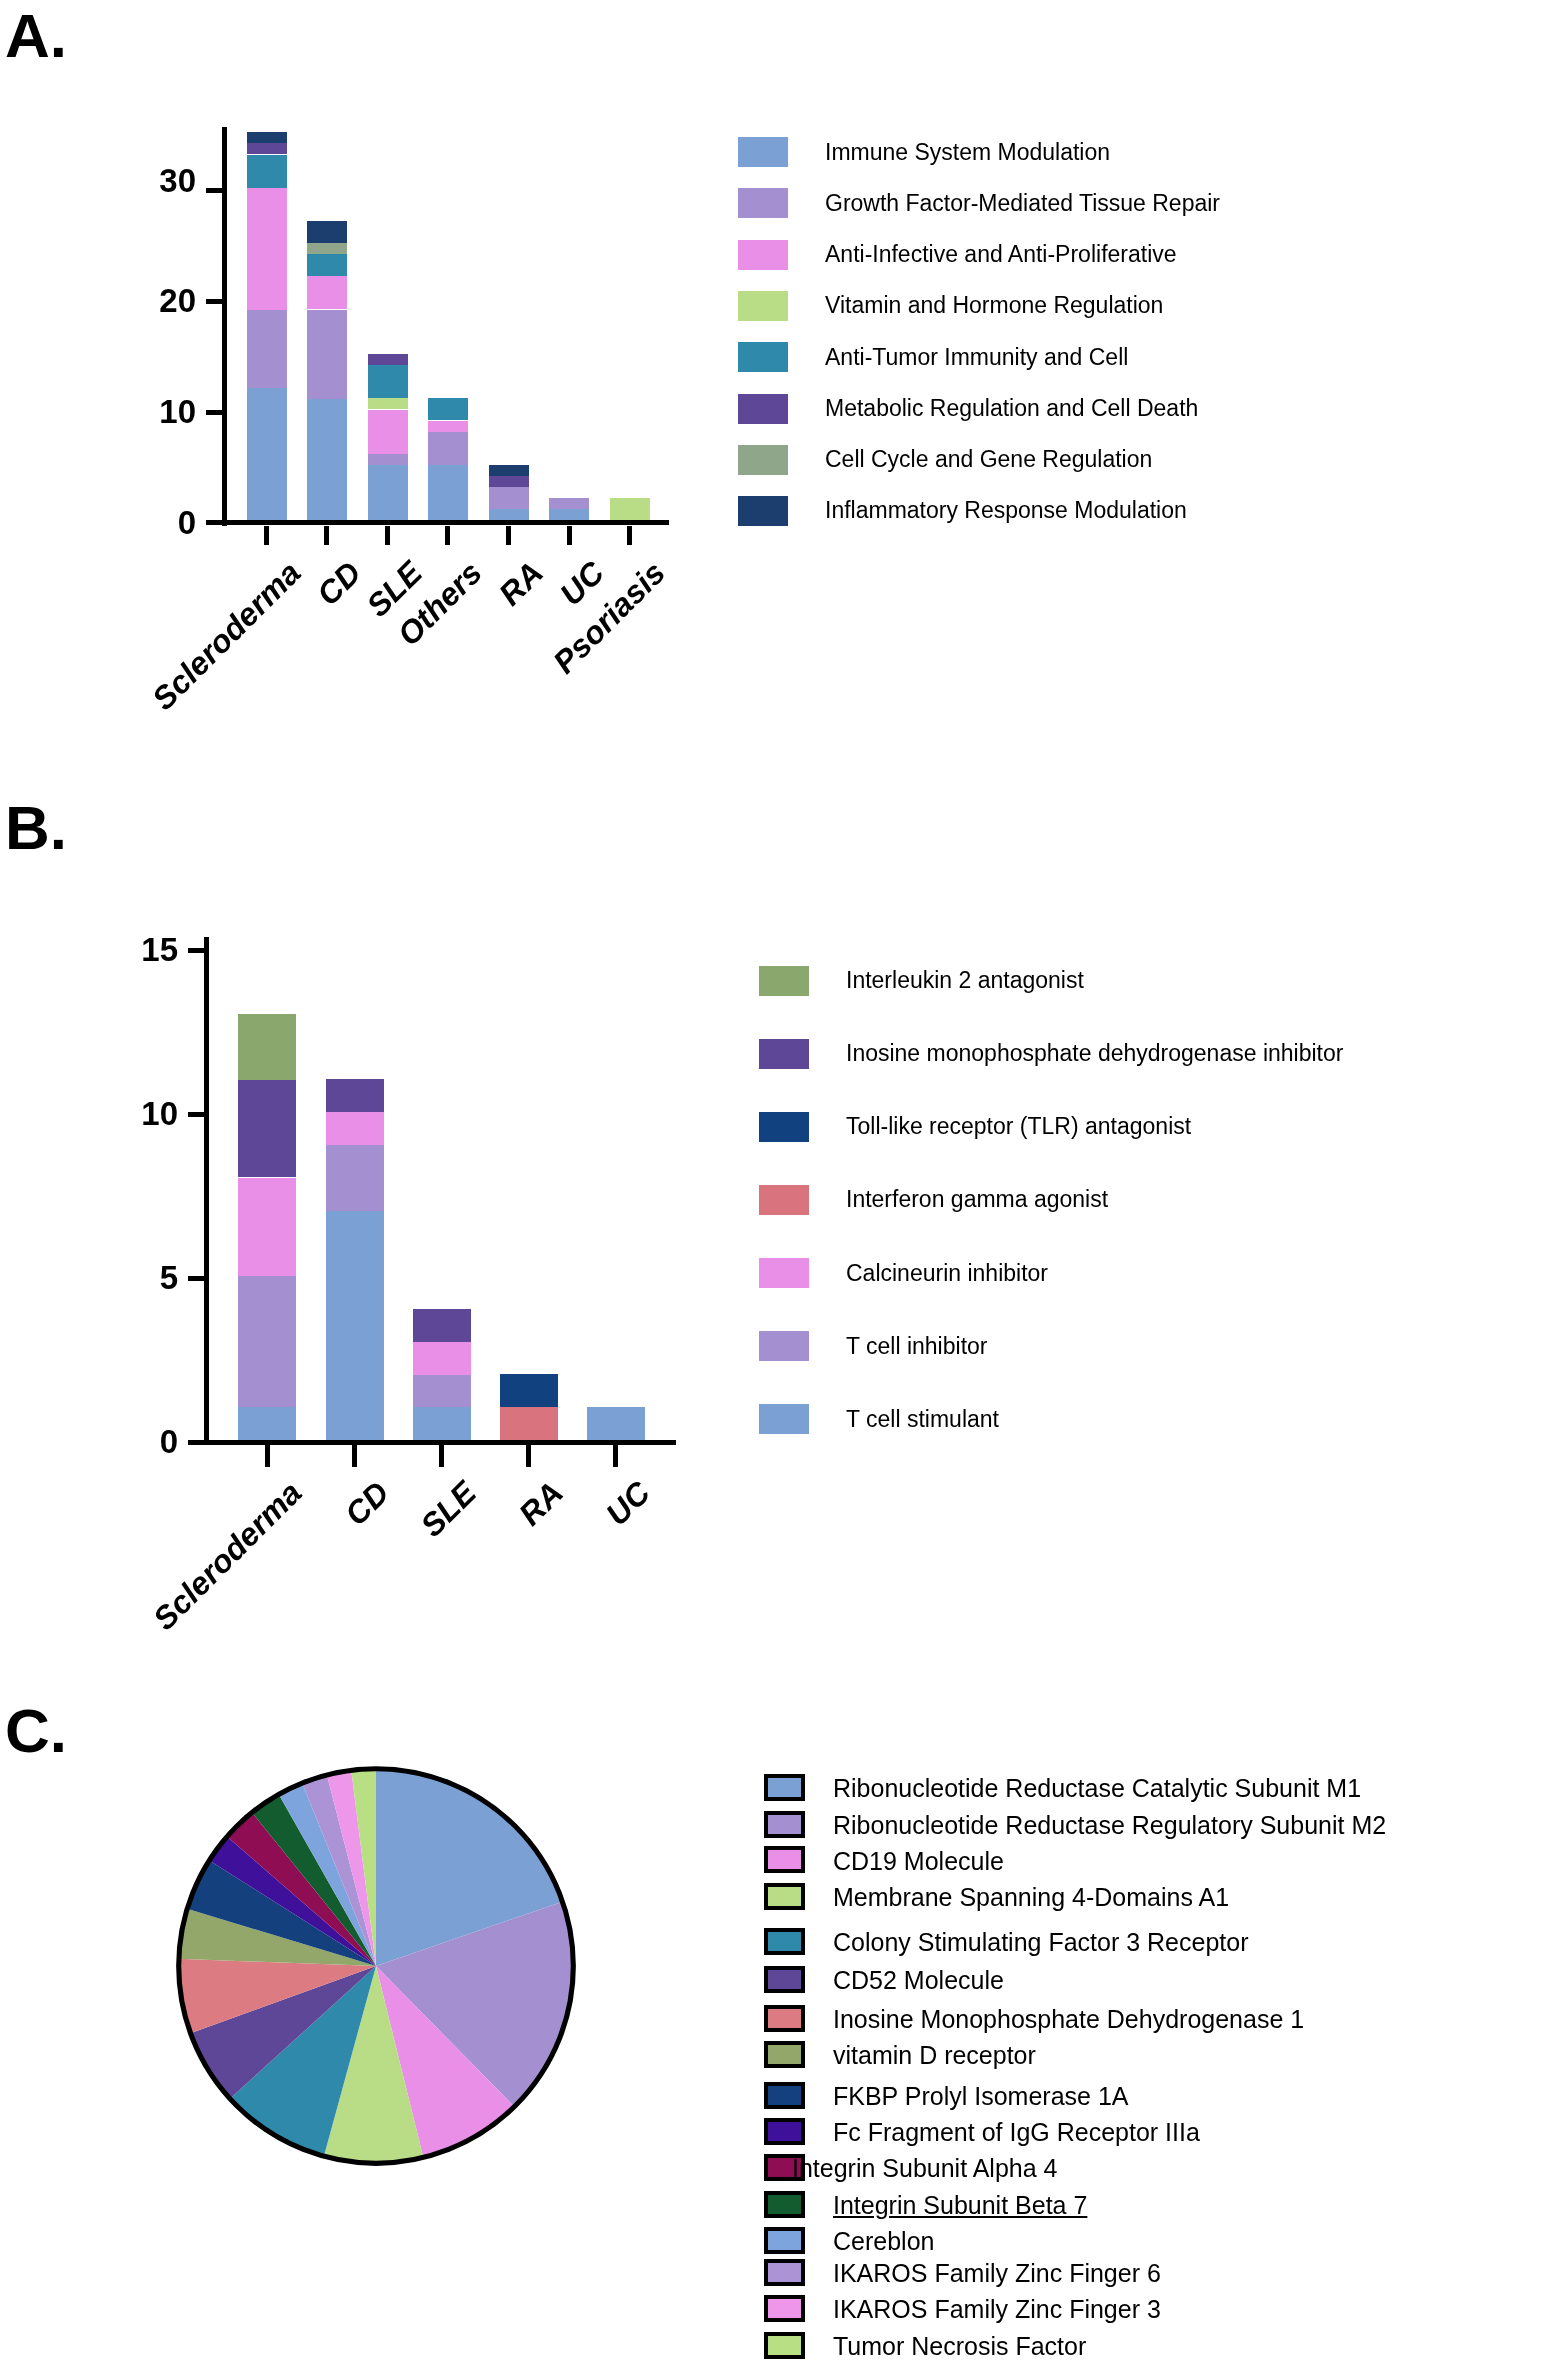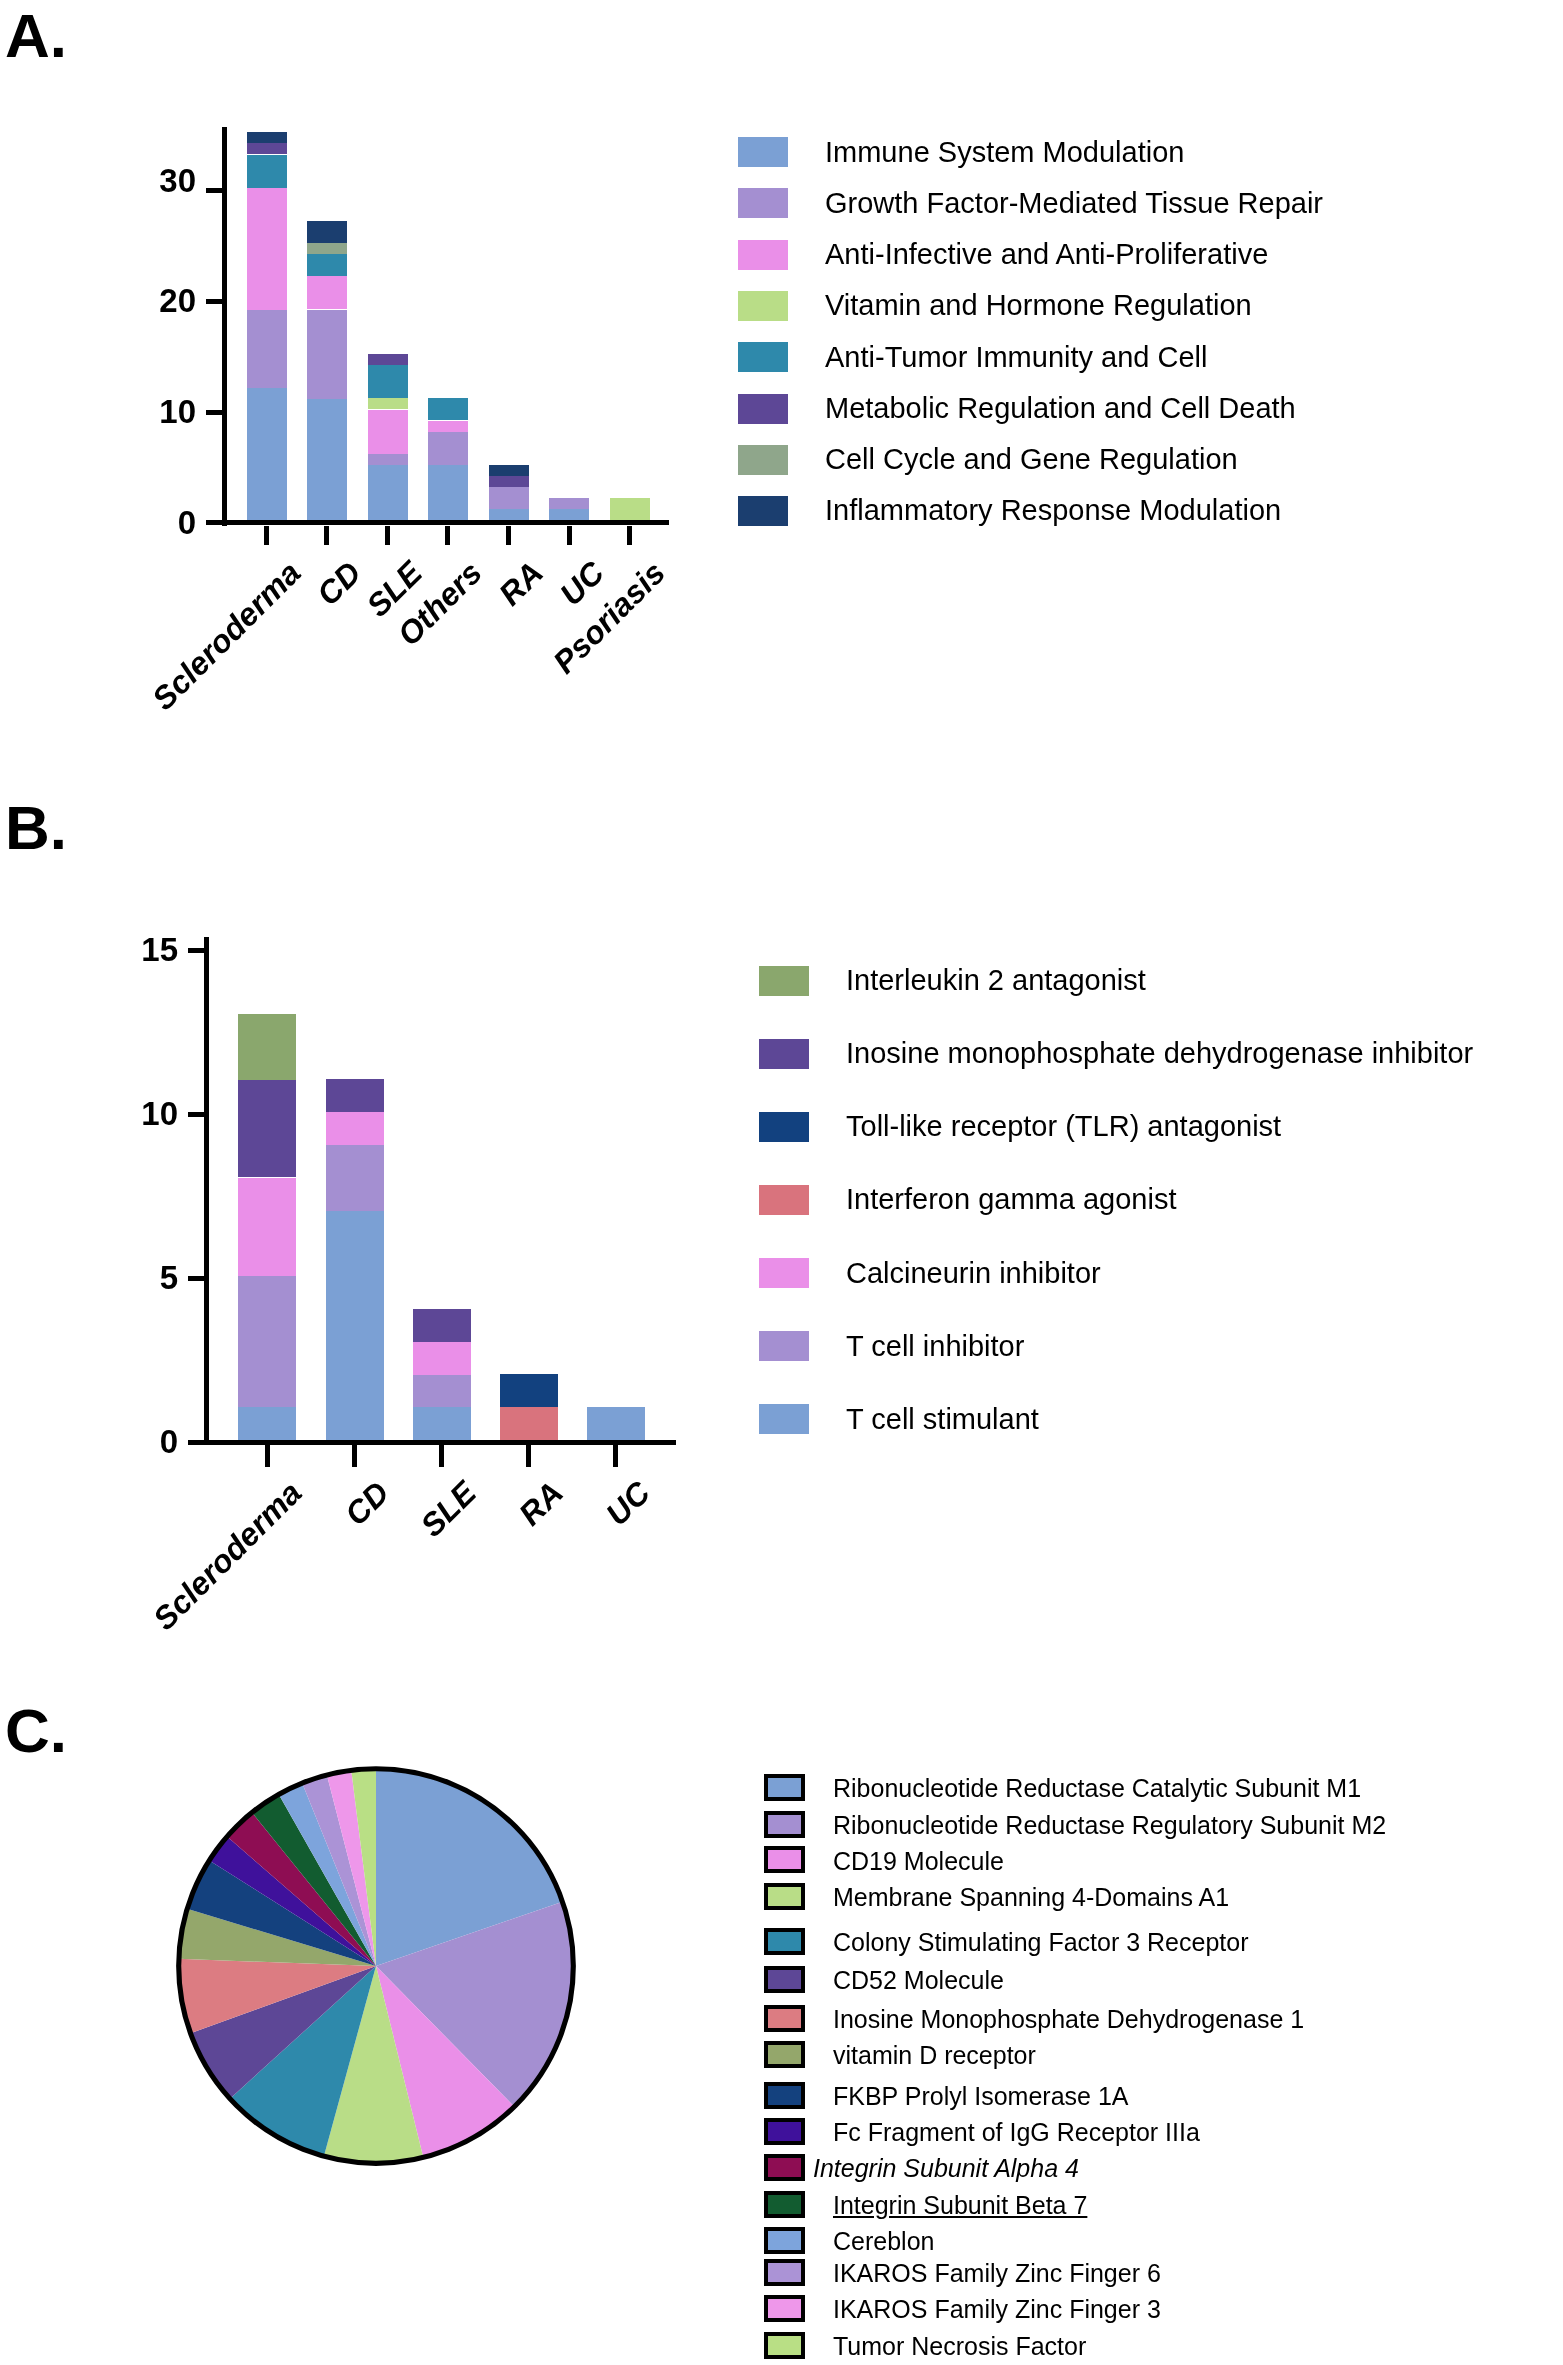--- a/index.html
+++ b/index.html
@@ -37,21 +37,21 @@
     white-space:nowrap;
     transform-origin:100% 0;
     transform:rotate(-45deg);
     line-height:35px;
   }
   .bar-seg{position:absolute;}
   .legend-swatch{position:absolute;}
   .legend-swatch.bordered{border:4.5px solid #000;}
   .legend-text{
     position:absolute;
-    font-size:29px;
+    font-size:23px;
     line-height:35px;
     white-space:nowrap;
   }
   .legend-text.small{font-size:25px;line-height:32px;}
   svg{position:absolute;}
 </style>
 </head>
 <body>
 
 <div class="page">
@@ -224,21 +224,21 @@
       <div class="legend-text small" style="left: 833px; top: 1964px;">CD52 Molecule</div>
       <div class="legend-swatch bordered" style="left: 764px; top: 2005px; width: 33px; height: 19px; background: rgb(220, 124, 130);"></div>
       <div class="legend-text small" style="left: 833px; top: 2003px;">Inosine Monophosphate Dehydrogenase 1</div>
       <div class="legend-swatch bordered" style="left: 764px; top: 2041px; width: 33px; height: 19px; background: rgb(148, 167, 107);"></div>
       <div class="legend-text small" style="left: 833px; top: 2039px;">vitamin D receptor</div>
       <div class="legend-swatch bordered" style="left: 764px; top: 2082px; width: 33px; height: 19px; background: rgb(20, 65, 126);"></div>
       <div class="legend-text small" style="left: 833px; top: 2080px;">FKBP Prolyl Isomerase 1A</div>
       <div class="legend-swatch bordered" style="left: 764px; top: 2118px; width: 33px; height: 19px; background: rgb(63, 17, 155);"></div>
       <div class="legend-text small" style="left: 833px; top: 2116px;">Fc Fragment of IgG Receptor IIIa</div>
       <div class="legend-swatch bordered" style="left: 764px; top: 2154px; width: 33px; height: 19px; background: rgb(142, 13, 83);"></div>
-      <div class="legend-text small" style="left: 813px; top: 2152px; font-style: italic;">Integrin Subunit Alpha 4</div>
+      <div class="legend-text small" style="left: 792px; top: 2152px;">Integrin Subunit Alpha 4</div>
       <div class="legend-swatch bordered" style="left: 764px; top: 2191px; width: 33px; height: 19px; background: rgb(18, 92, 48);"></div>
       <div class="legend-text small" style="left: 833px; top: 2189px; text-decoration: underline;">Integrin Subunit Beta 7</div>
       <div class="legend-swatch bordered" style="left: 764px; top: 2227px; width: 33px; height: 19px; background: rgb(125, 164, 220);"></div>
       <div class="legend-text small" style="left: 833px; top: 2225px;">Cereblon</div>
       <div class="legend-swatch bordered" style="left: 764px; top: 2259px; width: 33px; height: 19px; background: rgb(171, 147, 214);"></div>
       <div class="legend-text small" style="left: 833px; top: 2257px;">IKAROS Family Zinc Finger 6</div>
       <div class="legend-swatch bordered" style="left: 764px; top: 2295px; width: 33px; height: 19px; background: rgb(238, 151, 234);"></div>
       <div class="legend-text small" style="left: 833px; top: 2293px;">IKAROS Family Zinc Finger 3</div>
       <div class="legend-swatch bordered" style="left: 764px; top: 2332px; width: 33px; height: 19px; background: rgb(185, 223, 133);"></div>
       <div class="legend-text small" style="left: 833px; top: 2330px;">Tumor Necrosis Factor</div>

